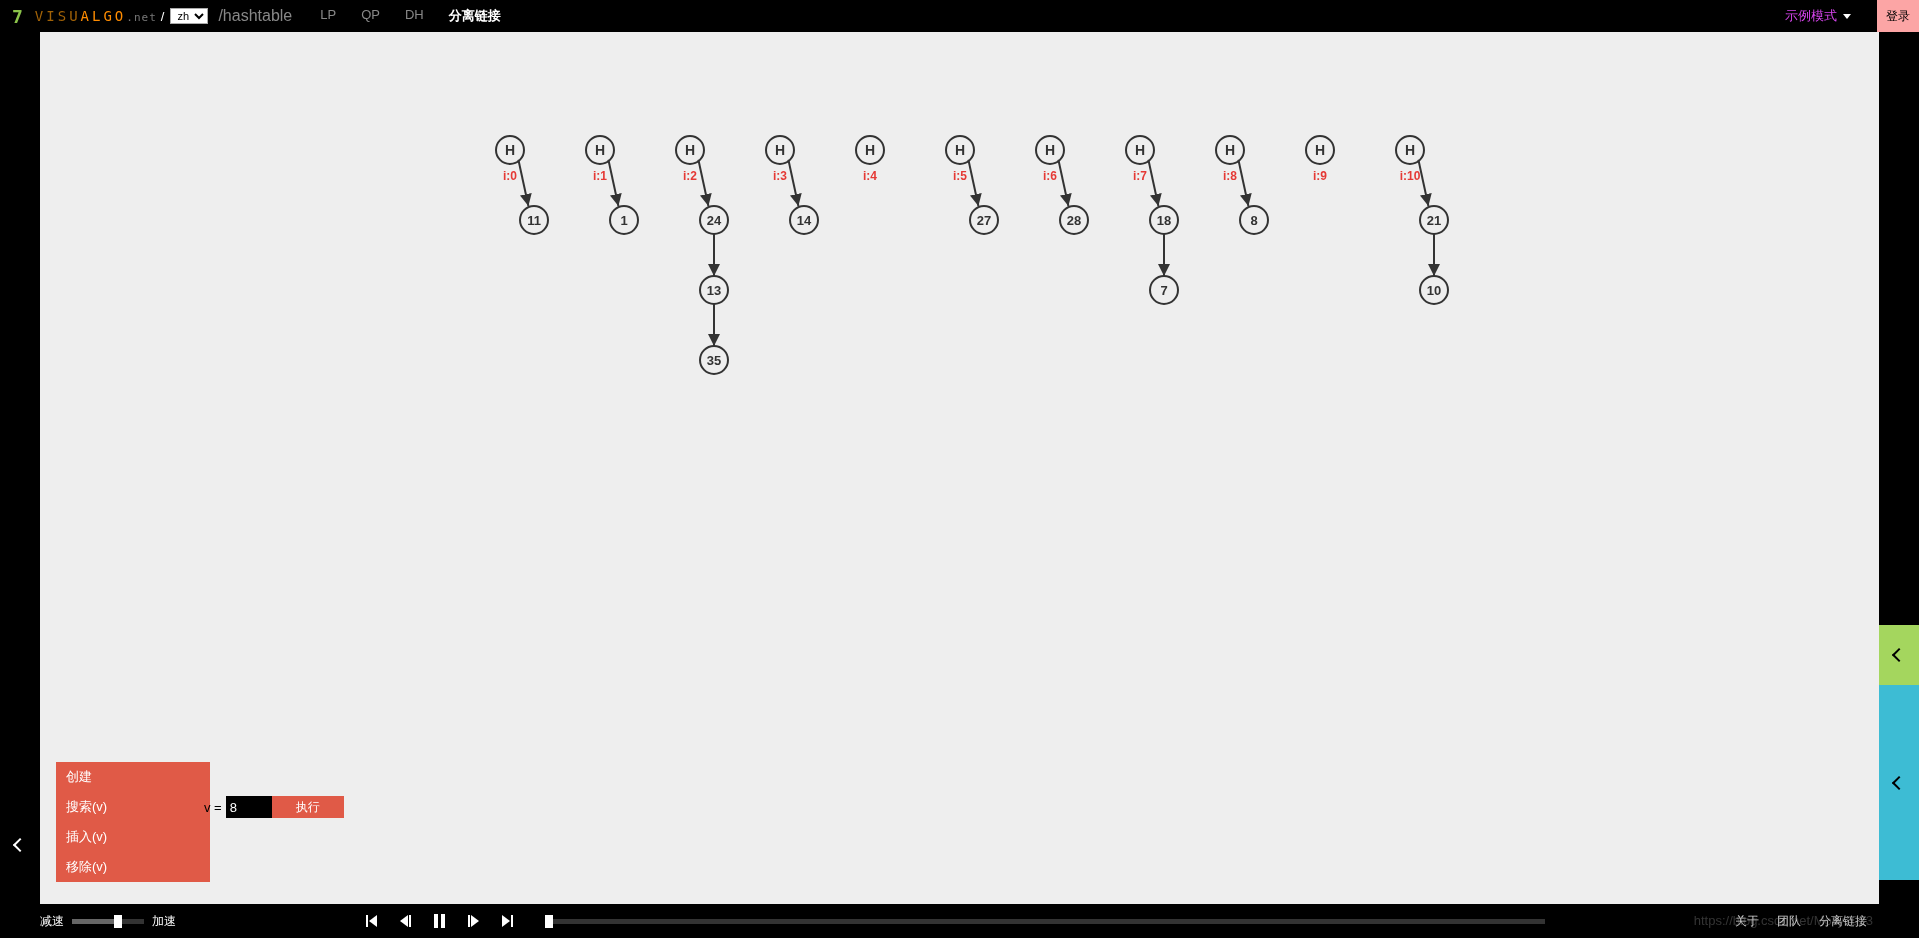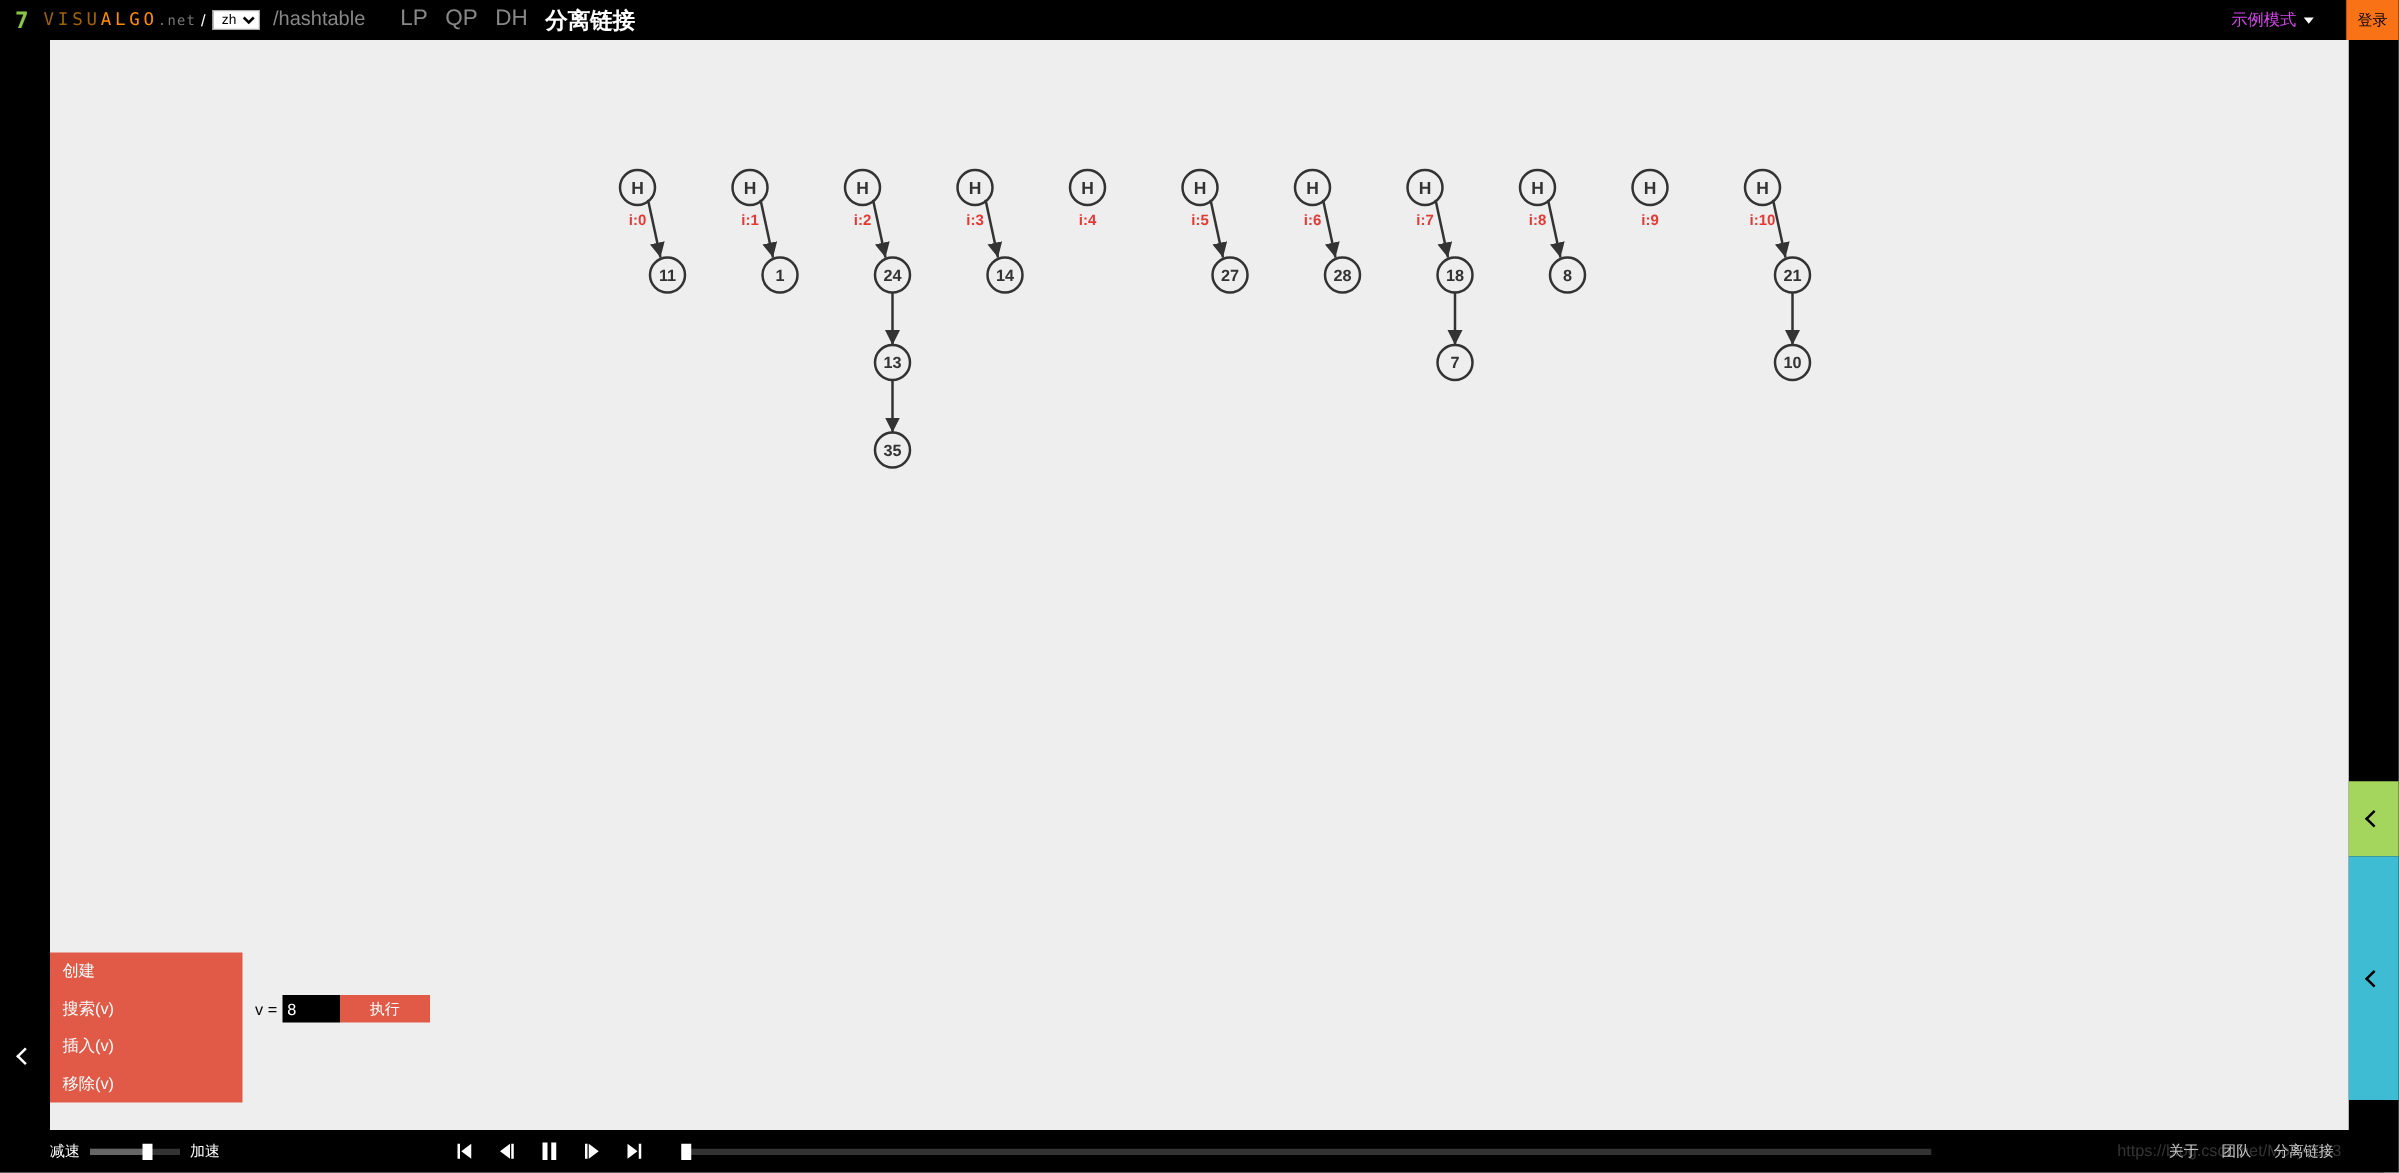--- a/index.html
+++ b/index.html
@@ -40,21 +40,21 @@
 .brand .net { color: #777; font-size: 11px; letter-spacing: 1px; }
 .slash { color: #fff; margin: 0 4px; }
 .lang-select {
   background: #fff;
   border: 1px solid #aaa;
   font-size: 11px;
   padding: 0 2px;
   margin: 0 2px;
 }
 .path { color: #888; font-size: 16px; }
-.nav-tabs { margin-left: 28px; display: flex; gap: 14px; font-size: 18px; }
+.nav-tabs { margin-left: 28px; display: flex; gap: 25px; font-size: 13px; }
 .nav-tabs .tab { color: #888; cursor: pointer; }
 .nav-tabs .tab.active { color: #fff; font-weight: bold; }
 .mode-label {
   position: absolute;
   right: 68px;
   color: #d946ef;
   font-size: 13px;
   display: flex;
   align-items: center;
   gap: 6px;
@@ -63,21 +63,21 @@
 .caret-down {
   width: 0; height: 0;
   border-left: 4px solid transparent;
   border-right: 4px solid transparent;
   border-top: 5px solid #fff;
 }
 .login-btn {
   position: absolute;
   right: 0; top: 0;
   width: 42px; height: 32px;
-  background: #f97316;
+  background: #fca5a5;
   color: #000;
   font-size: 12px;
   display: flex; align-items: center; justify-content: center;
   cursor: pointer;
 }
 
 
 .canvas {
   position: absolute;
   left: 40px;
@@ -145,21 +145,21 @@
 .chev-left {
   width: 10px; height: 10px;
   border-left: 2px solid #fff;
   border-bottom: 2px solid #fff;
   transform: rotate(45deg);
 }
 
 
 .action-menu {
   position: absolute;
-  left: 40px;
+  left: 56px;
   top: 762px;
   width: 154px;
   background: #e05a47;
   color: #fff;
   font-size: 13px;
 }
 .action-menu .item {
   padding: 6px 10px;
   cursor: pointer;
 }

